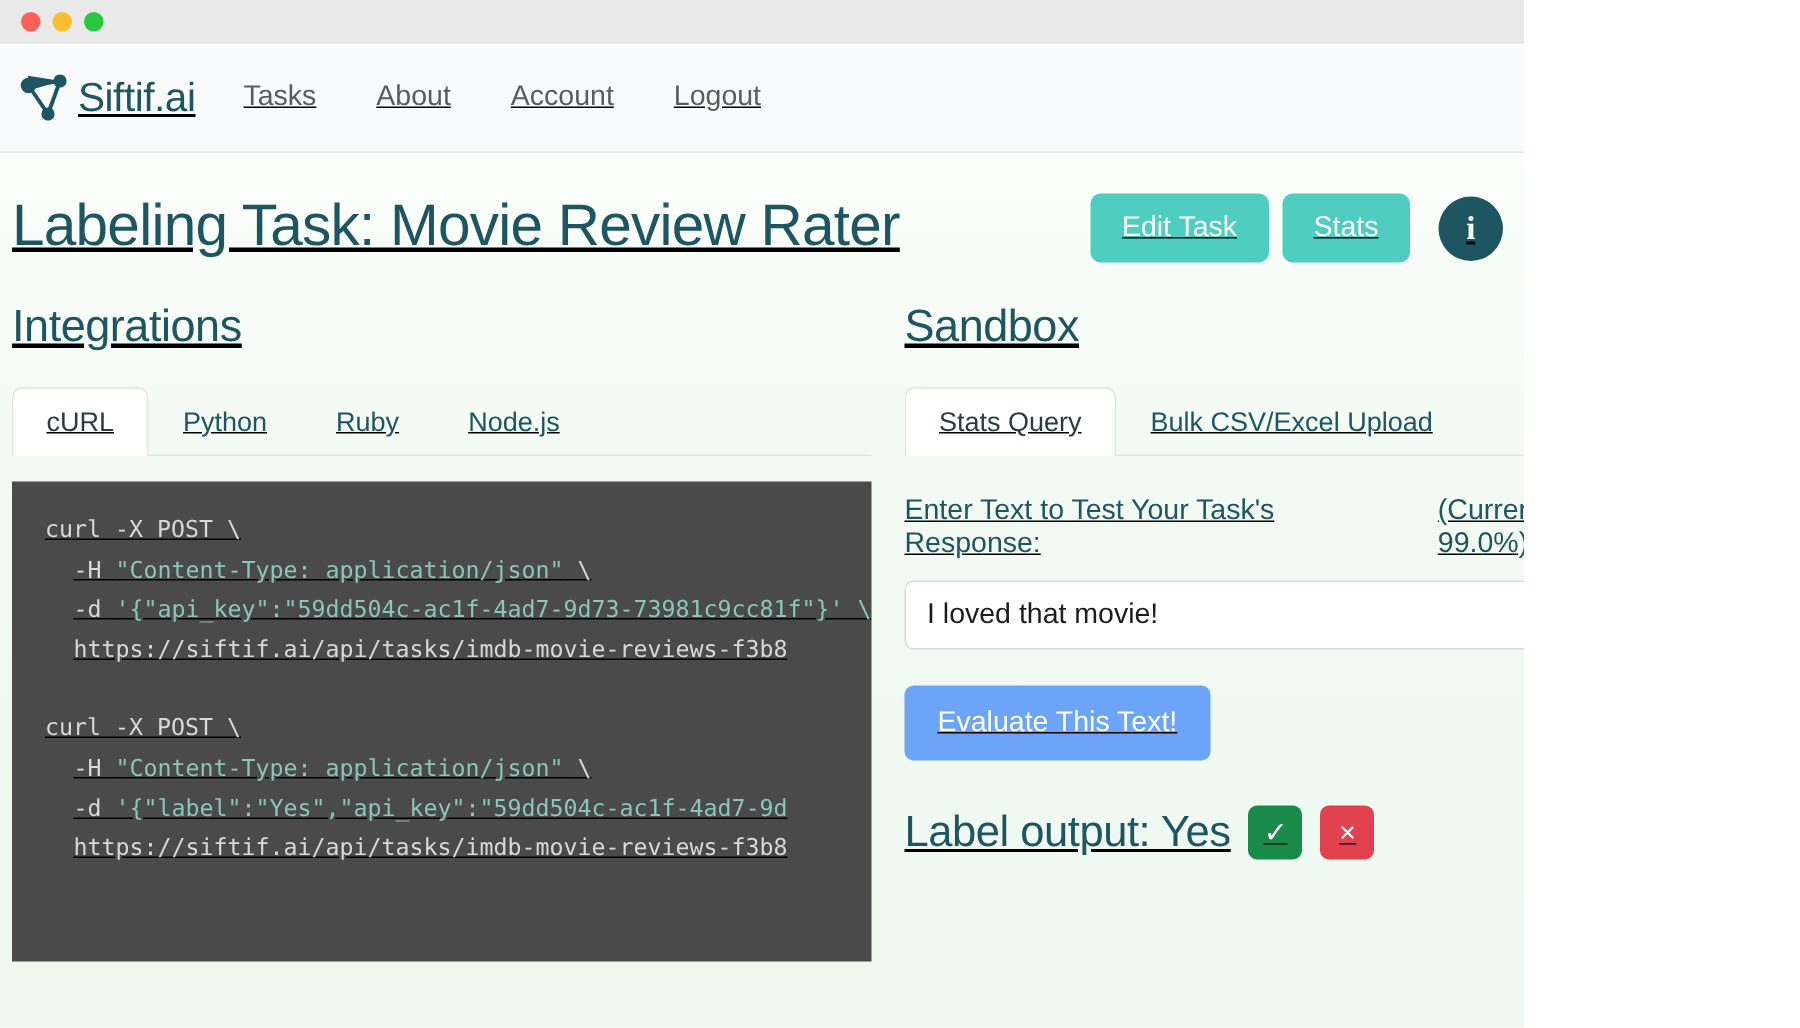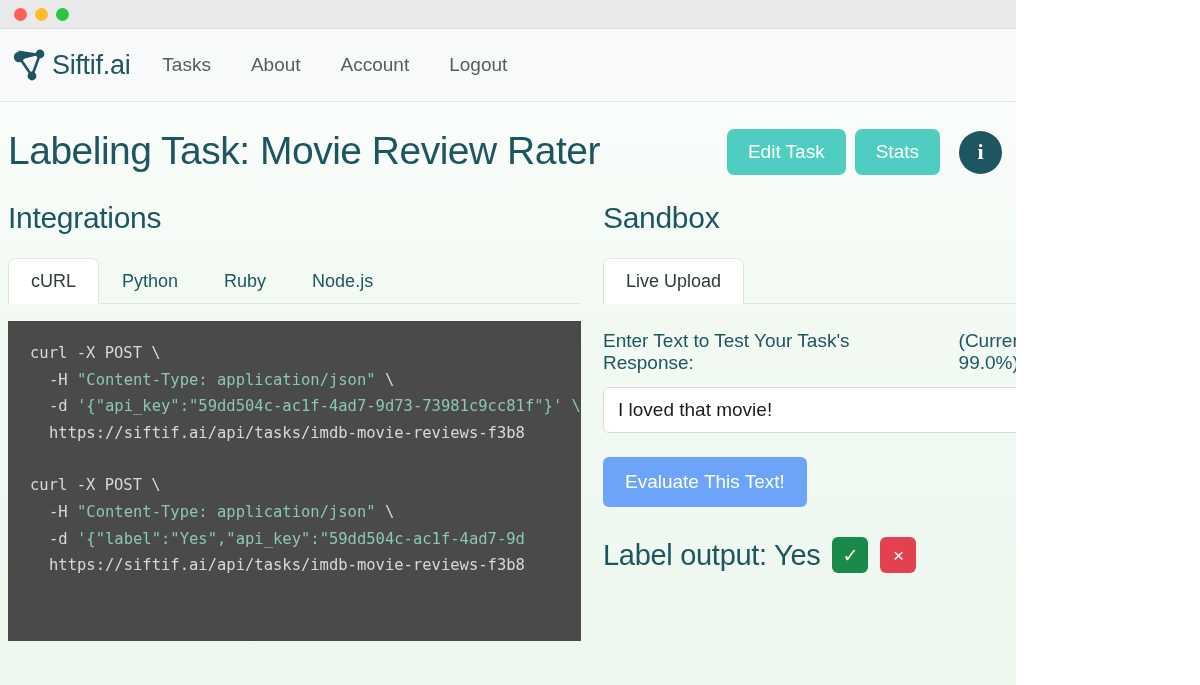--- a/index.html
+++ b/index.html
@@ -11,20 +11,21 @@
     font-family: "Liberation Sans", sans-serif;
     background: #ffffff;
   }
 
   .window {
     width: 1016px;
     height: 685px;
     position: relative;
     overflow: hidden;
     background: linear-gradient(180deg, #ffffff 0%, #f2faf3 45%, #eef8ef 100%);
+    text-decoration: underline;
   }
 
   
   .titlebar {
     height: 29px;
     background: #e9e9e9;
     border-bottom: 1px solid #dcdcdc;
     display: flex;
     align-items: center;
     padding-left: 14px;
@@ -292,21 +293,22 @@
         <div class="tab">Node.js</div>
       </div>
 
       <div class="code-block" id="code-block"><div class="code-line"><span>curl -X POST \</span></div><div class="code-line indent"><span>-H </span><span class="str">"Content-Type: application/json"</span><span> \</span></div><div class="code-line indent"><span>-d </span><span class="str">'{"api_key":"59dd504c-ac1f-4ad7-9d73-73981c9cc81f"}' \</span></div><div class="code-line indent"><span>https://siftif.ai/api/tasks/imdb-movie-reviews-f3b8</span></div><div class="code-gap"></div><div class="code-line"><span>curl -X POST \</span></div><div class="code-line indent"><span>-H </span><span class="str">"Content-Type: application/json"</span><span> \</span></div><div class="code-line indent"><span>-d </span><span class="str">'{"label":"Yes","api_key":"59dd504c-ac1f-4ad7-9d</span></div><div class="code-line indent"><span>https://siftif.ai/api/tasks/imdb-movie-reviews-f3b8</span></div></div>
     </div>
 
     <div class="col col-right">
       <div class="section-title">Sandbox</div>
 
       <div class="tabs">
-        <div class="tab active">Live Upload</div>
+        <div class="tab active">Stats Query</div>
+        <div class="tab">Bulk CSV/Excel Upload</div>
       </div>
 
       <div class="sandbox-label-row">
         <span class="sandbox-label">Enter Text to Test Your Task's Response:</span>
         <span class="accuracy-label">(Current accuracy: 99.0%)</span>
       </div>
 
       <input class="text-input" type="text" value="I loved that movie!" style="">
 
       <button class="btn-evaluate">Evaluate This Text!</button>

